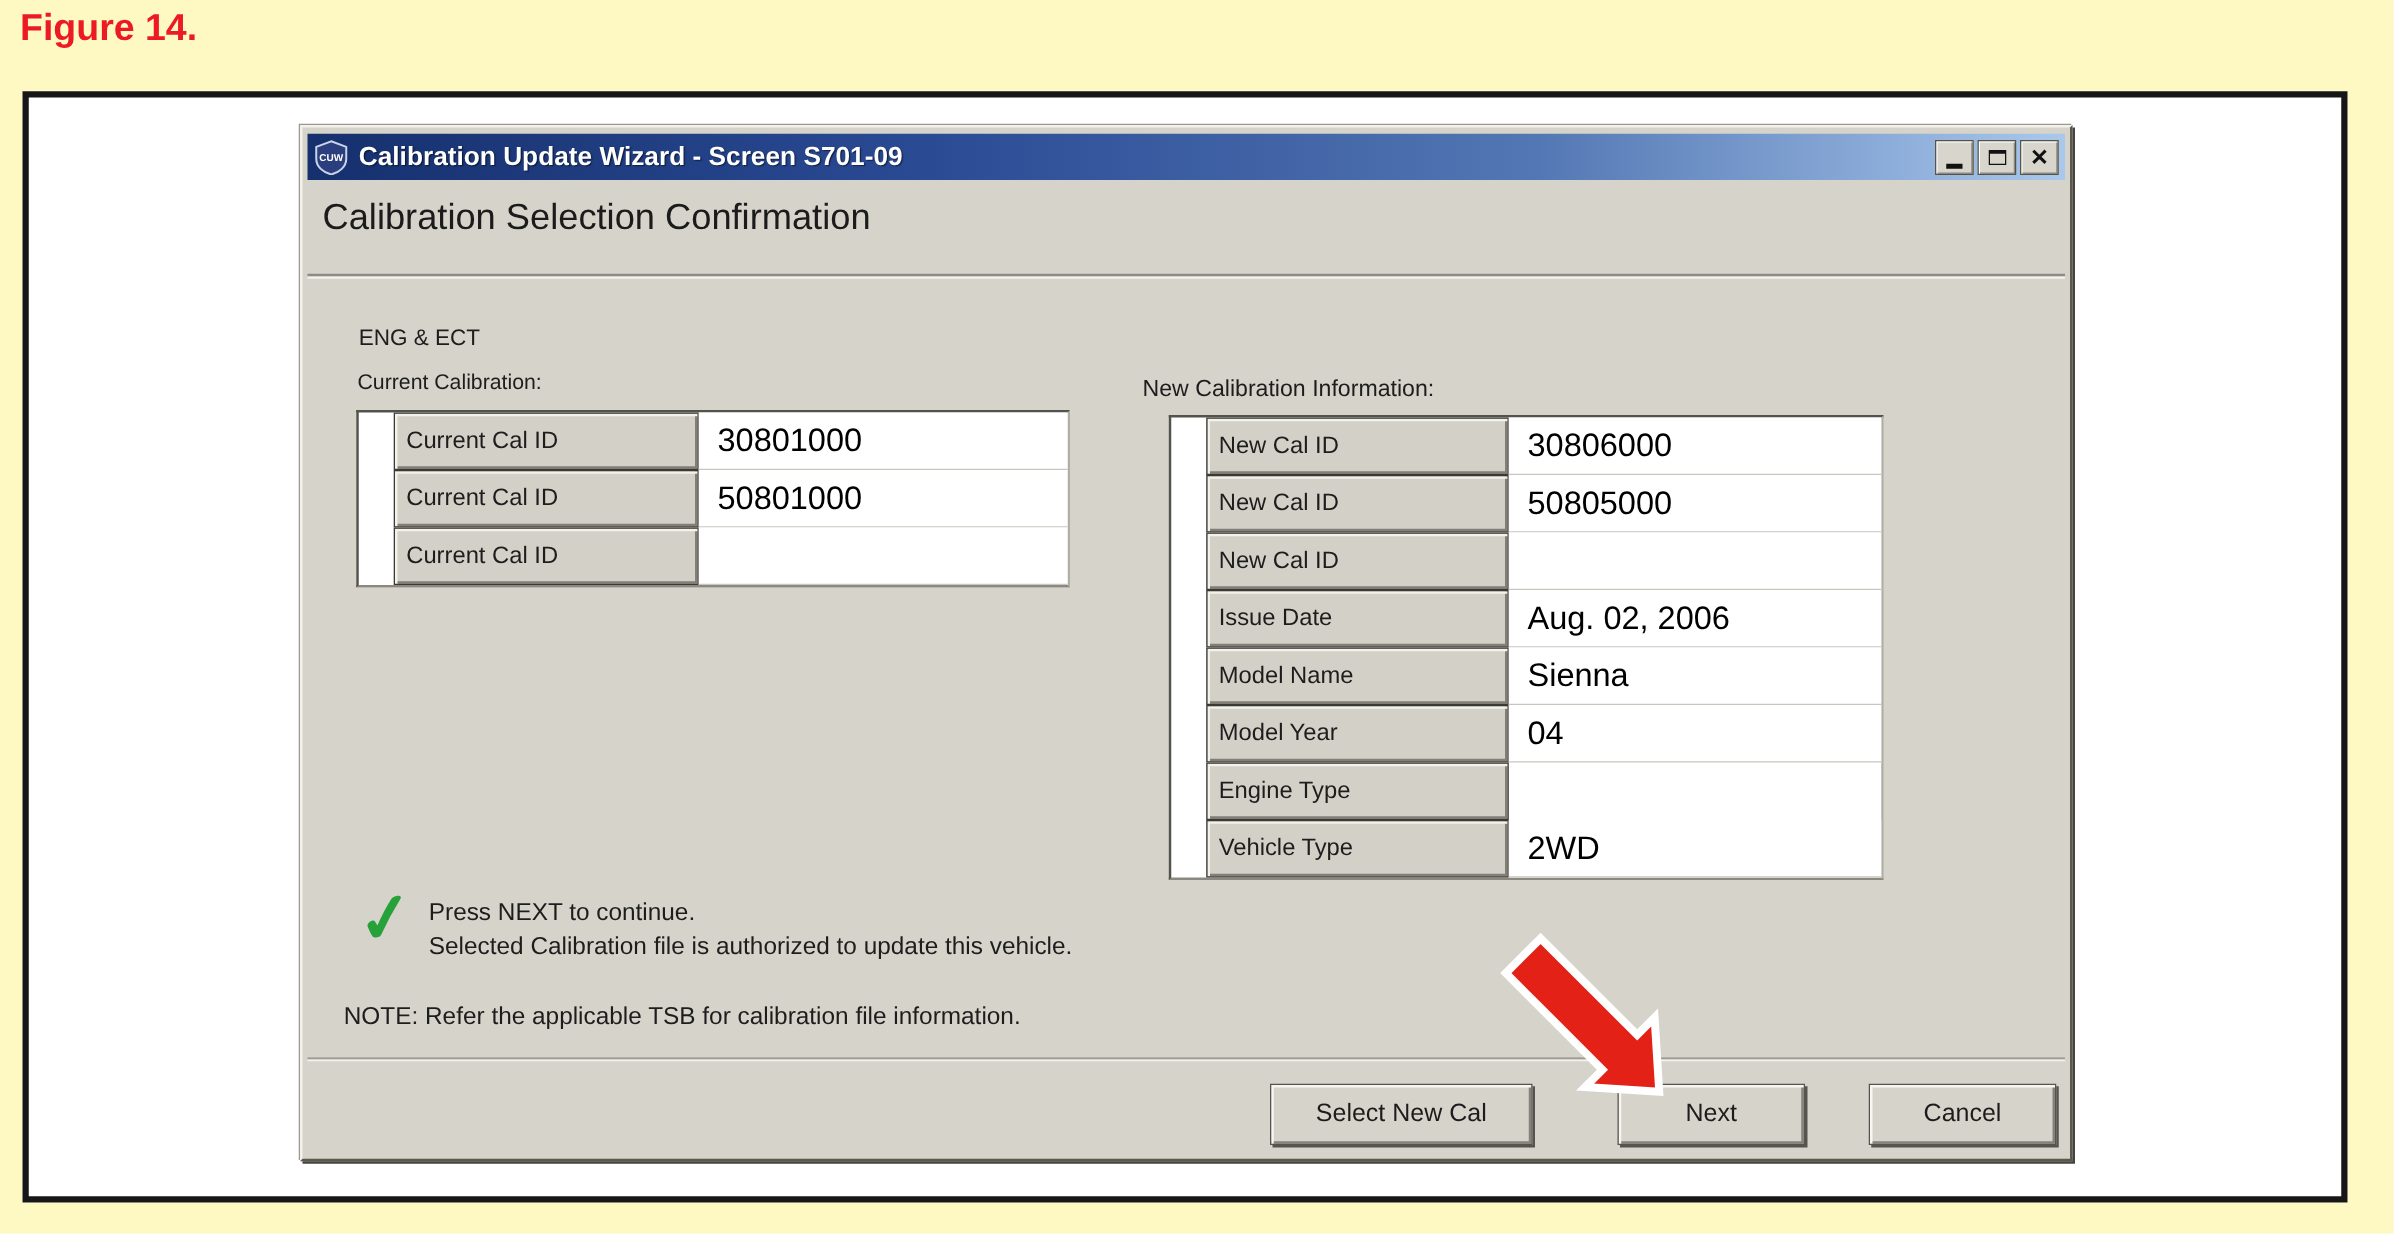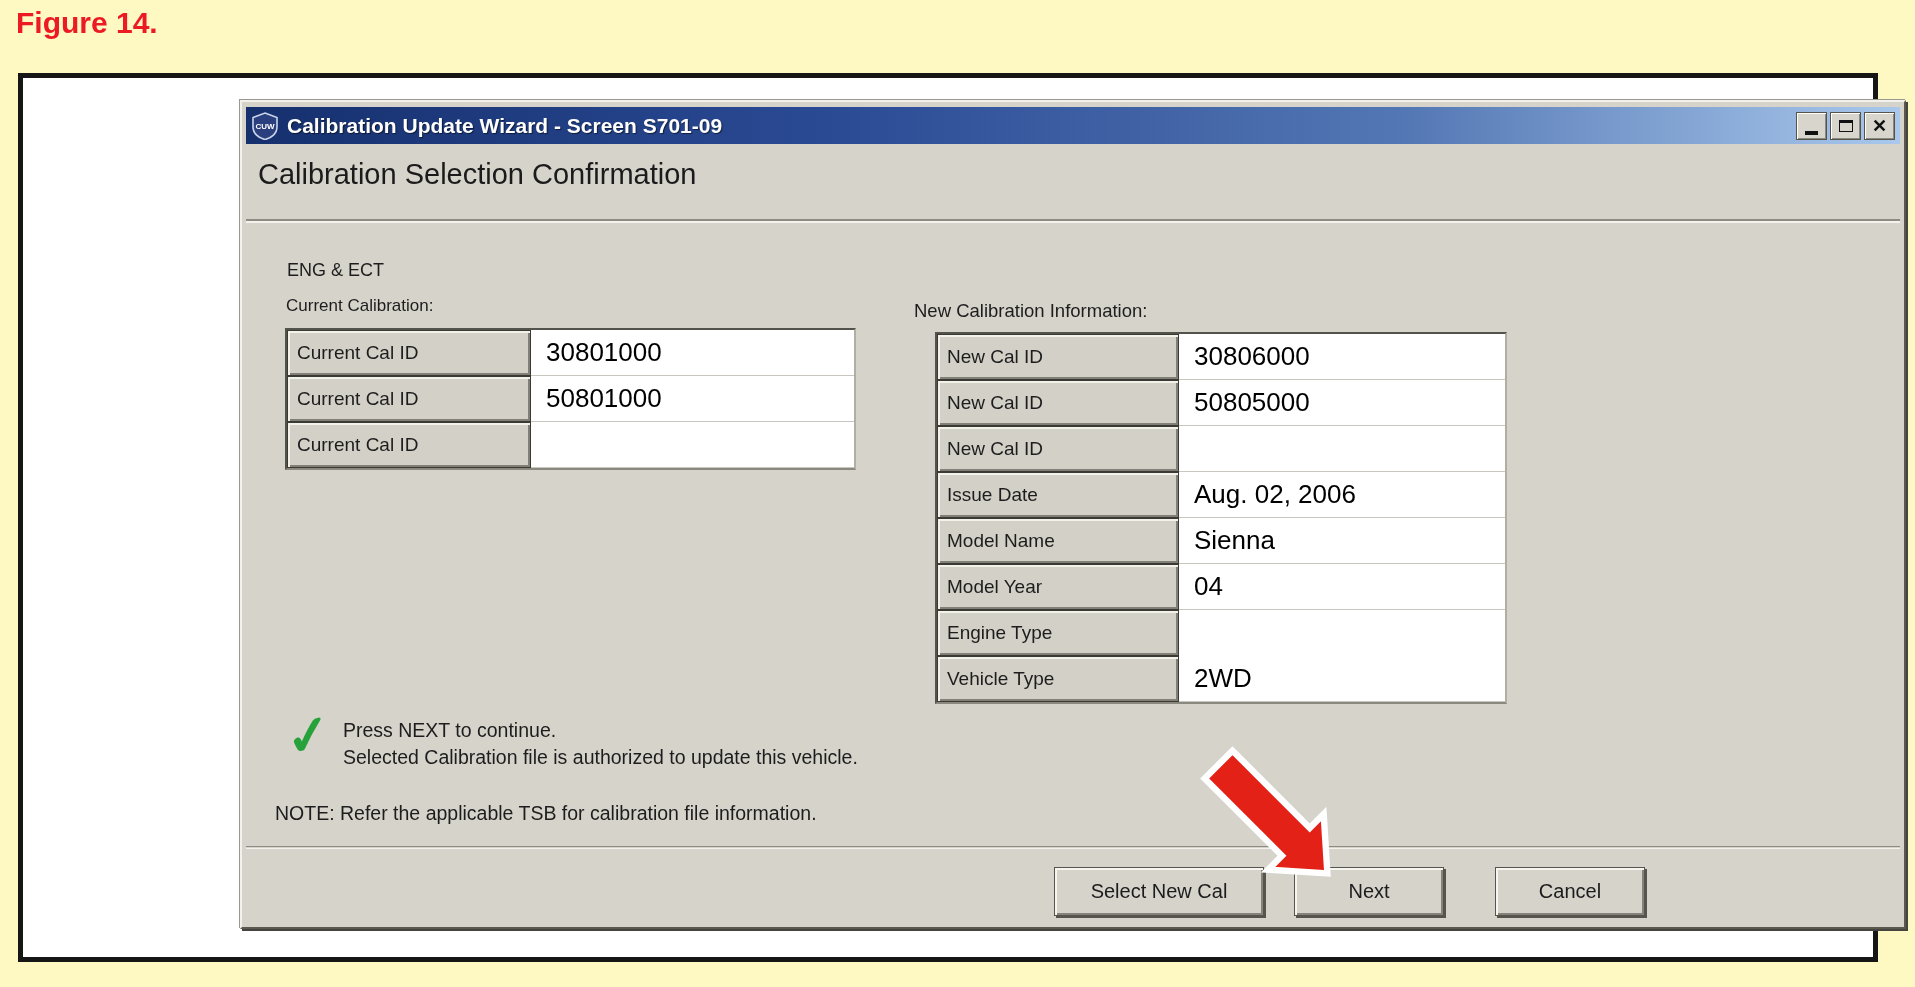--- a/index.html
+++ b/index.html
@@ -6,21 +6,21 @@
   .page{position:relative;width:1915px;height:987px;background:#fef9c3;
         font-family:"Liberation Sans",sans-serif;overflow:hidden;}
 
   .figure-label{position:absolute;left:16px;top:6px;font-size:30px;font-weight:bold;
         color:#ec1b23;}
 
   .outer-frame{position:absolute;left:18px;top:73px;width:1860px;height:889px;
         box-sizing:border-box;border:5px solid #161616;background:#ffffff;}
 
   
-  .dialog{position:absolute;left:240px;top:100px;width:1666px;height:829px;
+  .dialog{position:absolute;left:240px;top:100px;width:1418px;height:829px;
         box-sizing:border-box;background:#d6d3cb;
         border:2px solid;border-color:#f2f1ec #5b594f #5b594f #f2f1ec;
         box-shadow:2px 2px 0 #45443e, -1px -1px 0 #9a988f;}
 
   .titlebar{position:absolute;left:4px;right:4px;top:5px;height:37px;
         background:linear-gradient(90deg,#16306e 0%,#2a4a94 35%,#5377b4 70%,#a9c8ec 100%);
         display:flex;align-items:center;padding:0 5px;box-sizing:border-box;}
   .title-icon{width:28px;height:28px;flex:0 0 auto;}
   .title-text{color:#ffffff;font-weight:bold;font-size:21px;margin-left:8px;
         text-shadow:1px 1px 1px rgba(0,0,0,.55);white-space:nowrap;}
@@ -37,21 +37,21 @@
   .rule{position:absolute;left:4px;right:4px;height:2px;background:#8d8b84;
         box-shadow:0 2px 0 #f3f2ed;}
   .rule.top-rule{top:117px;}
   .rule.bottom-rule{top:744px;height:1px;}
 
   .label-text{position:absolute;font-size:18px;color:#1d1d1d;white-space:nowrap;}
 
   
   .cal-table{position:absolute;box-sizing:border-box;background:#ffffff;
         border:2px solid #54534b;border-bottom-color:#8a887f;border-right-color:#b0aea5;}
-  .cal-row{display:flex;height:46px;}
+  .cal-row{display:flex;height:46px;padding-left:28px;}
   .cal-label{box-sizing:border-box;background:#d3d0c7;border:1px solid #3a3934;
         box-shadow:inset 2px 2px 0 #f2f1ea, inset -2px -2px 0 #817f76;
         display:flex;align-items:center;padding-left:9px;
         font-size:19px;color:#1d1d1d;flex:0 0 auto;}
   .cal-value{box-sizing:border-box;background:#ffffff;border-bottom:1px solid #c9c6bd;
         display:flex;align-items:center;padding-left:15px;
         font-size:26px;color:#000;flex:1 1 auto;}
   .t-left{left:43px;top:226px;width:571px;}
   .t-left .cal-label{width:244px;}
   .t-right{left:693px;top:230px;width:572px;}
@@ -63,21 +63,21 @@
   .status-text{position:absolute;left:101px;top:615px;font-size:19.5px;line-height:27px;
         color:#1d1d1d;}
   .note-text{position:absolute;left:33px;top:700px;font-size:19.5px;color:#1d1d1d;}
 
   
   .dlg-btn{position:absolute;top:765px;height:49px;box-sizing:border-box;
         background:#d6d3cb;border:1px solid #55544d;
         box-shadow:inset 2px 2px 0 #f6f5f0, inset -2px -2px 0 #85827a, 2px 2px 0 #55544d;
         display:flex;align-items:center;justify-content:center;
         font-size:20px;color:#1c1c1c;cursor:default;}
-  .btn-select{left:812px;width:210px;}
+  .btn-select{left:774px;width:210px;}
   .btn-next{left:1052px;width:150px;}
   .btn-cancel{left:1253px;width:150px;}
 
   .red-arrow{position:absolute;left:958px;top:644px;width:138px;height:138px;z-index:5;}
 </style>
 </head>
 <body>
 
 <div class="page">
 

